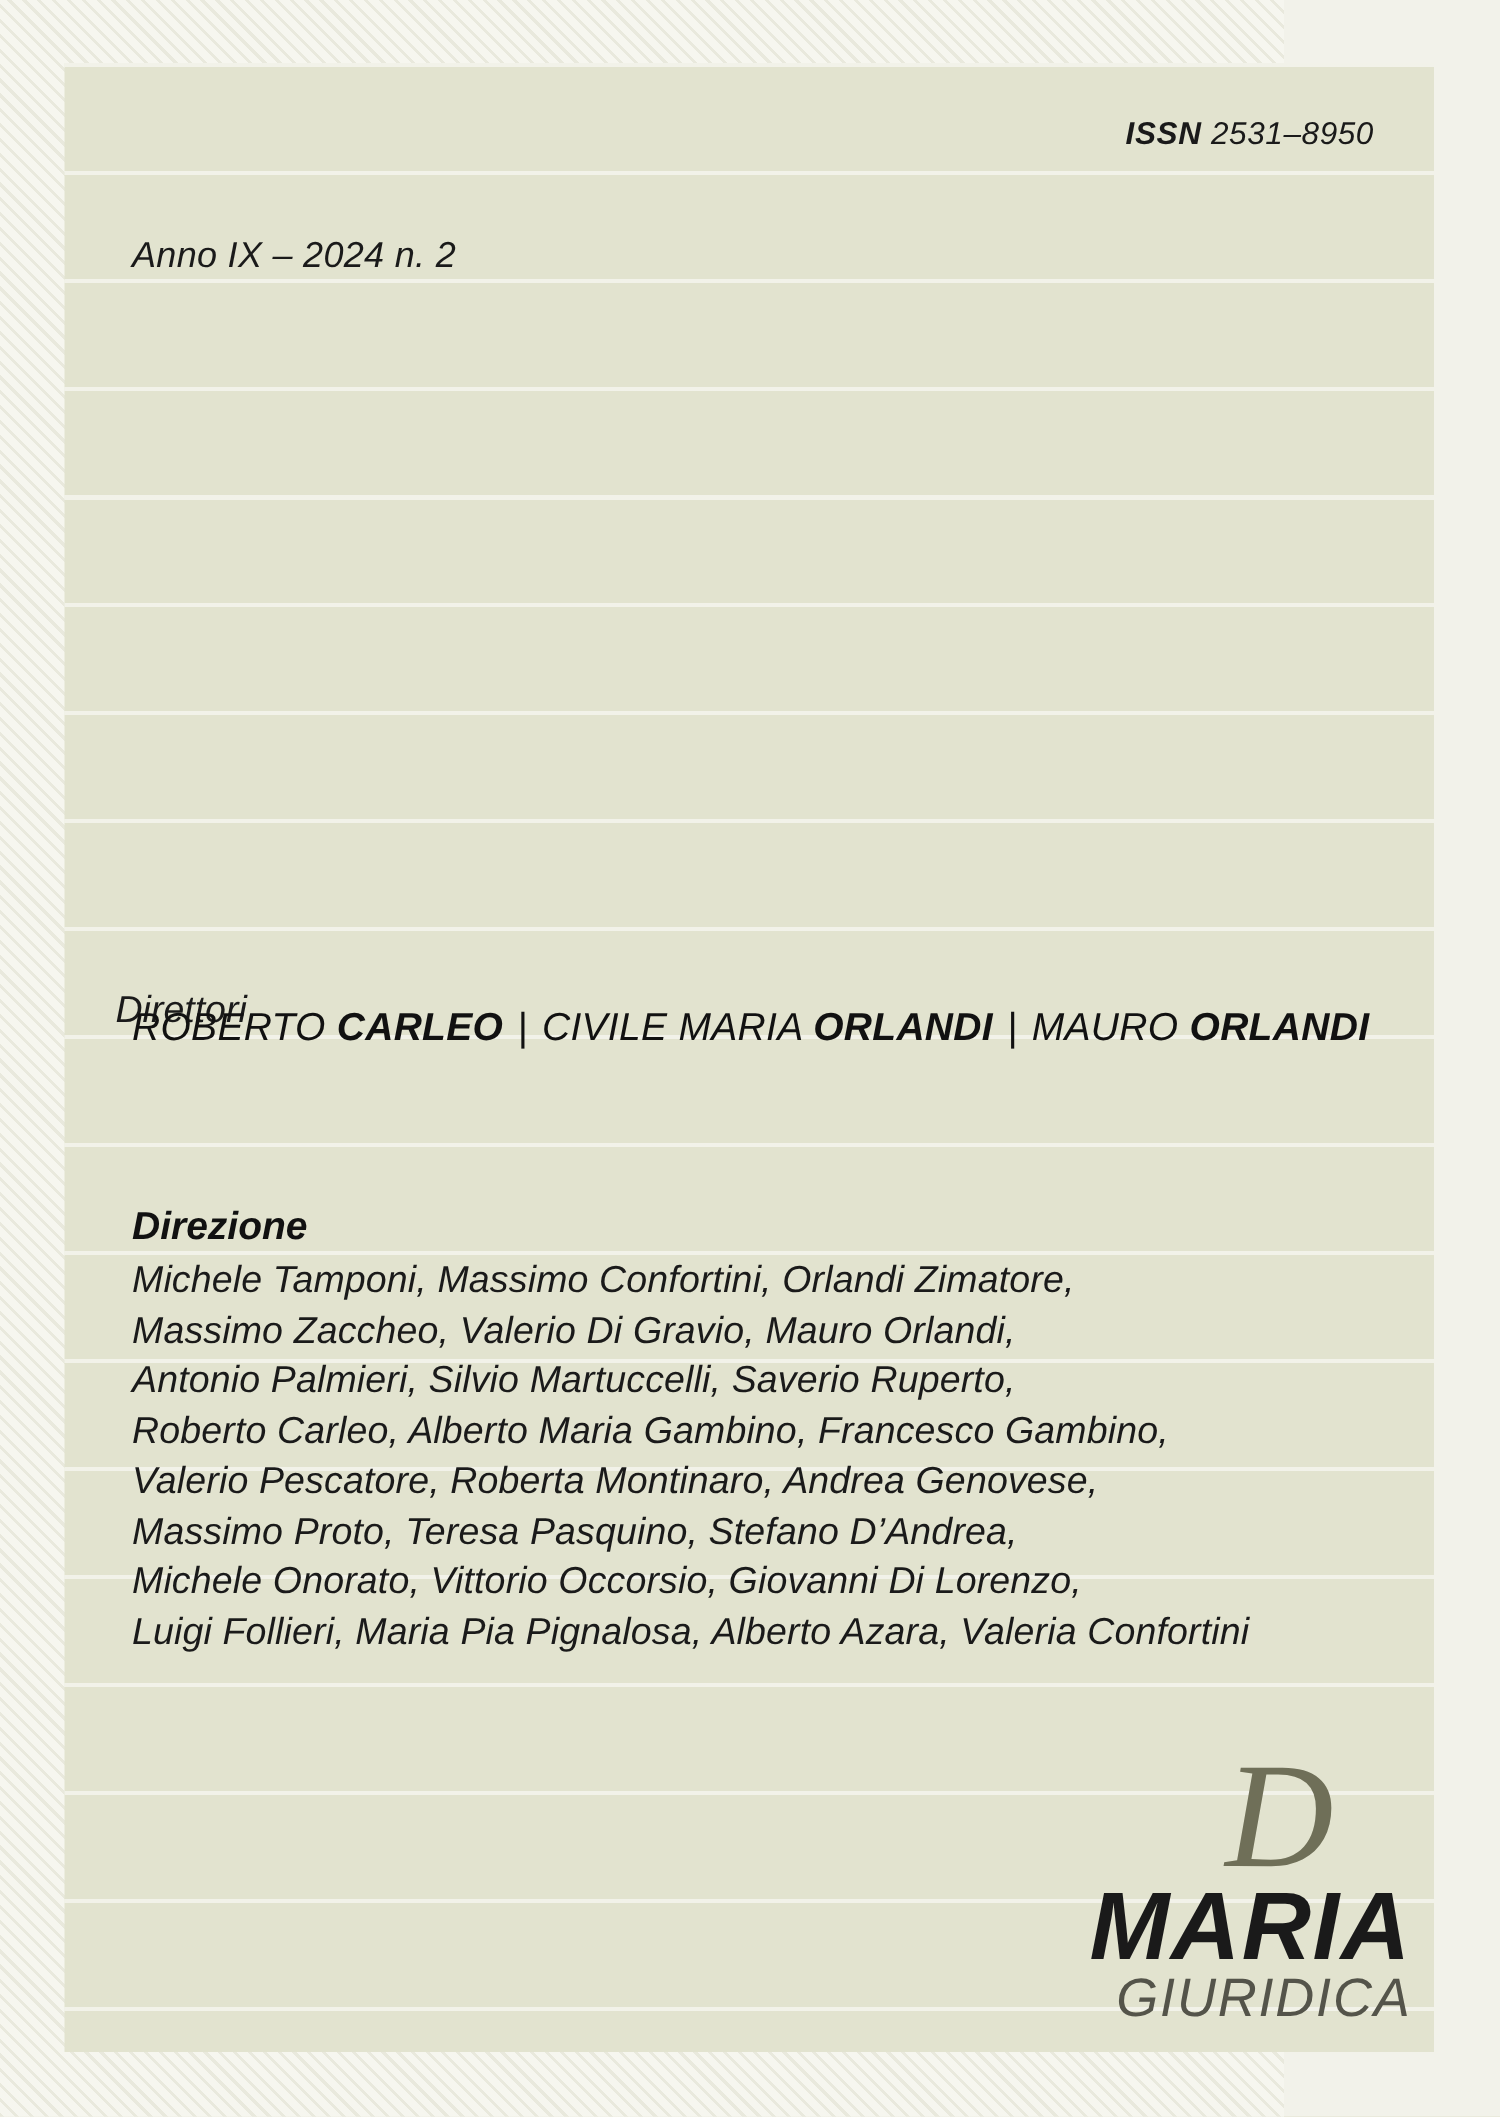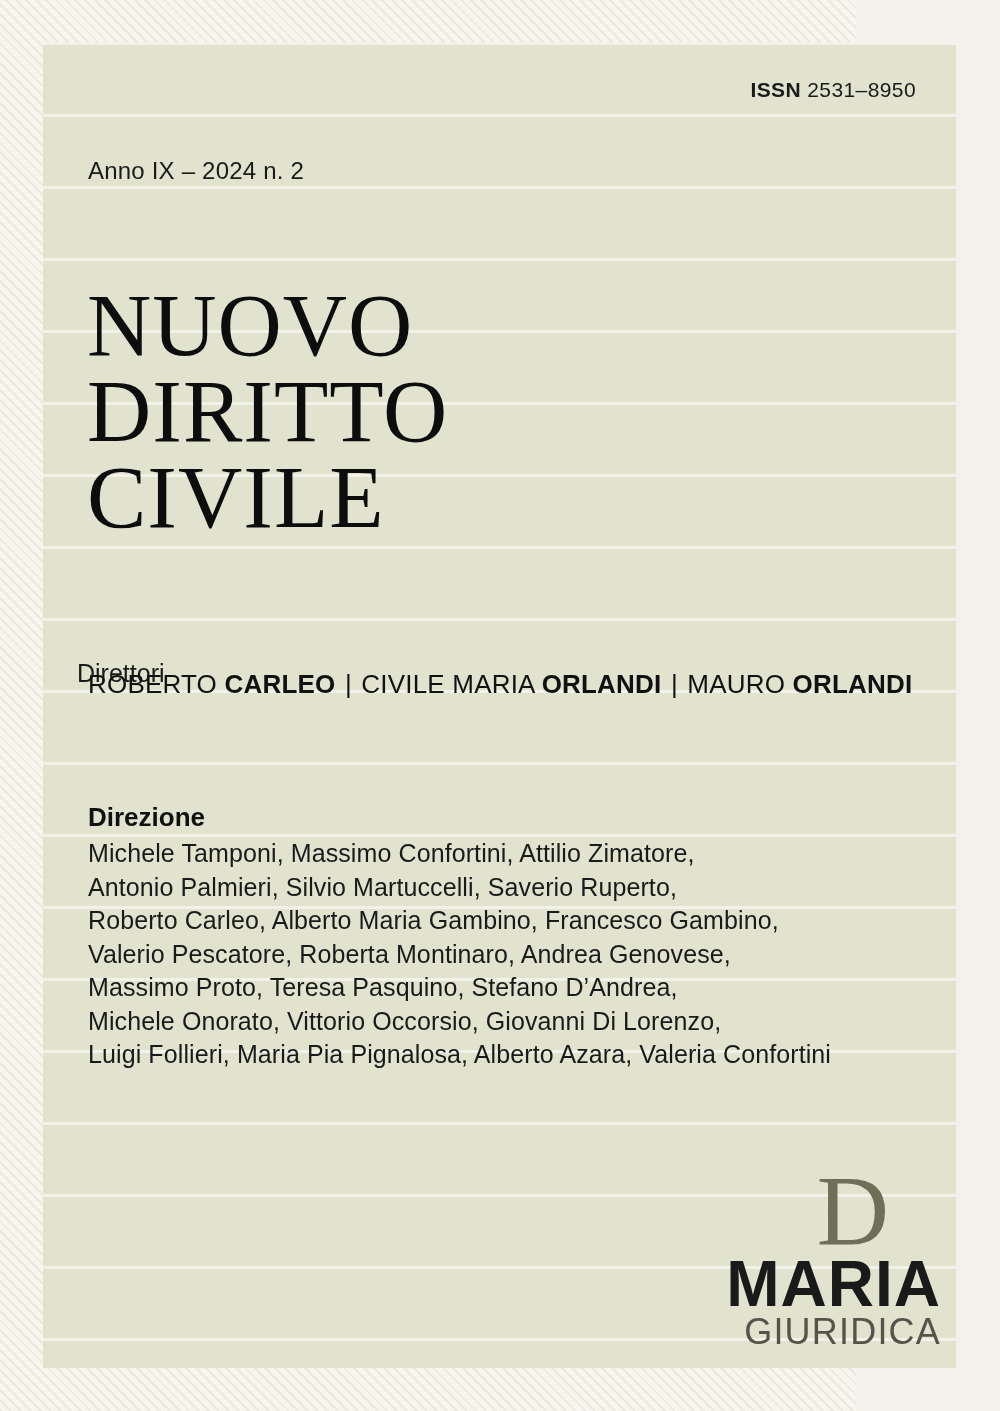--- a/index.html
+++ b/index.html
@@ -21,20 +21,21 @@
     height: 1411px;
     background-color: #f4f4ec;
     background-image: repeating-linear-gradient(
       45deg,
       #e9e9dd 0px,
       #e9e9dd 2px,
       #f6f6ef 2px,
       #f6f6ef 7px
     );
     box-sizing: border-box;
+    font-style: italic;
   }
 
   
   .cover {
     position: absolute;
     left: 43px;
     top: 42px;
     width: 913px;
     height: 1326px;
     background-color: #e2e3cf;
@@ -177,41 +178,37 @@
 <div class="page">
   <div class="cover">
 
     <div class="issn">
       <b>ISSN</b>
       <span class="num">2531–8950</span>
     </div>
 
     <div class="anno">Anno IX – 2024 n. 2</div>
 
-    <div class="title">
-      <div>NUOVO</div>
-      <div>DIRITTO</div>
-      <div>CIVILE</div>
-    </div>
 
     <div class="direttori-label">Direttori</div>
     <div class="direttori-names">
       <span>ROBERTO</span>
       <b>CARLEO</b>
       <span class="sep">|</span>
       <span>CIVILE MARIA</span>
       <b>ORLANDI</b>
       <span class="sep">|</span>
       <span>MAURO</span>
       <b>ORLANDI</b>
     </div>
 
     <div class="direzione-title">Direzione</div>
     <div class="direzione-list">
-      <div>Michele Tamponi, Massimo Confortini, Attilio Zimatore,</div>
+      <div>Michele Tamponi, Massimo Confortini, Orlandi Zimatore,</div>
+      <div>Massimo Zaccheo, Valerio Di Gravio, Mauro Orlandi,</div>
       <div>Antonio Palmieri, Silvio Martuccelli, Saverio Ruperto,</div>
       <div>Roberto Carleo, Alberto Maria Gambino, Francesco Gambino,</div>
       <div>Valerio Pescatore, Roberta Montinaro, Andrea Genovese,</div>
       <div>Massimo Proto, Teresa Pasquino, Stefano D’Andrea,</div>
       <div>Michele Onorato, Vittorio Occorsio, Giovanni Di Lorenzo,</div>
       <div>Luigi Follieri, Maria Pia Pignalosa, Alberto Azara, Valeria Confortini</div>
     </div>
 
     <div class="logo">
       <span class="logo-d">D</span>

